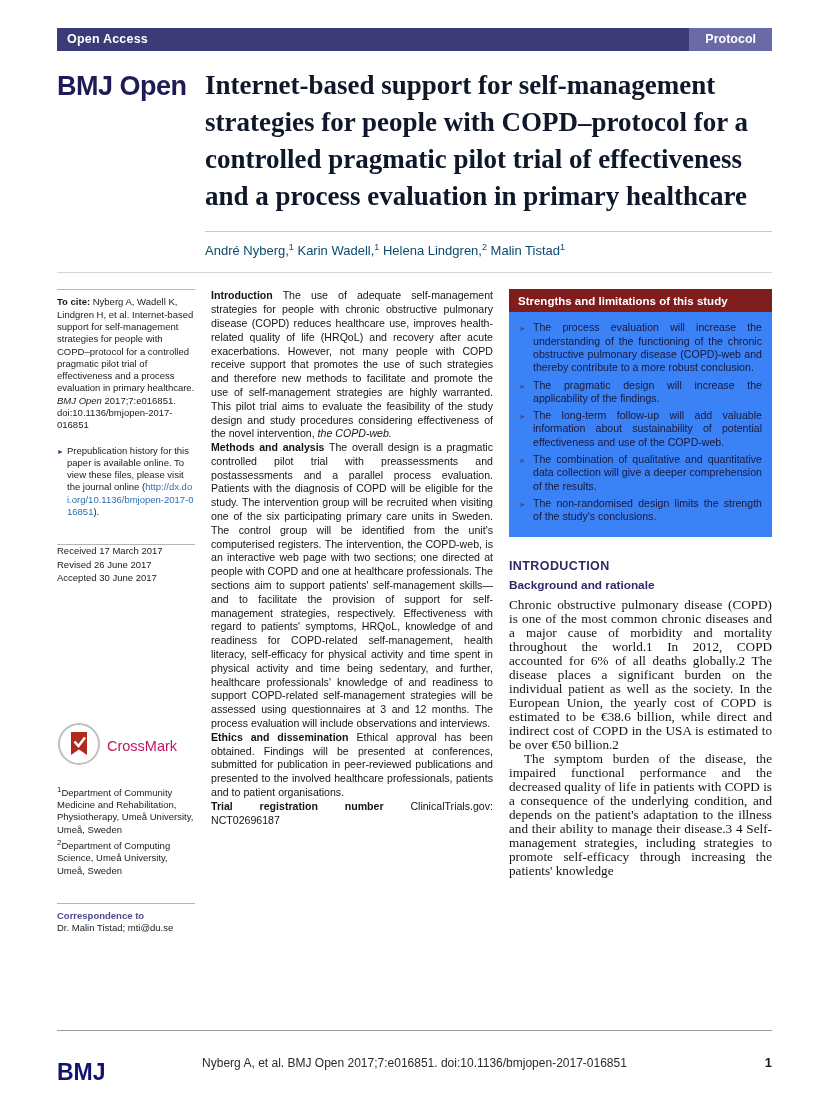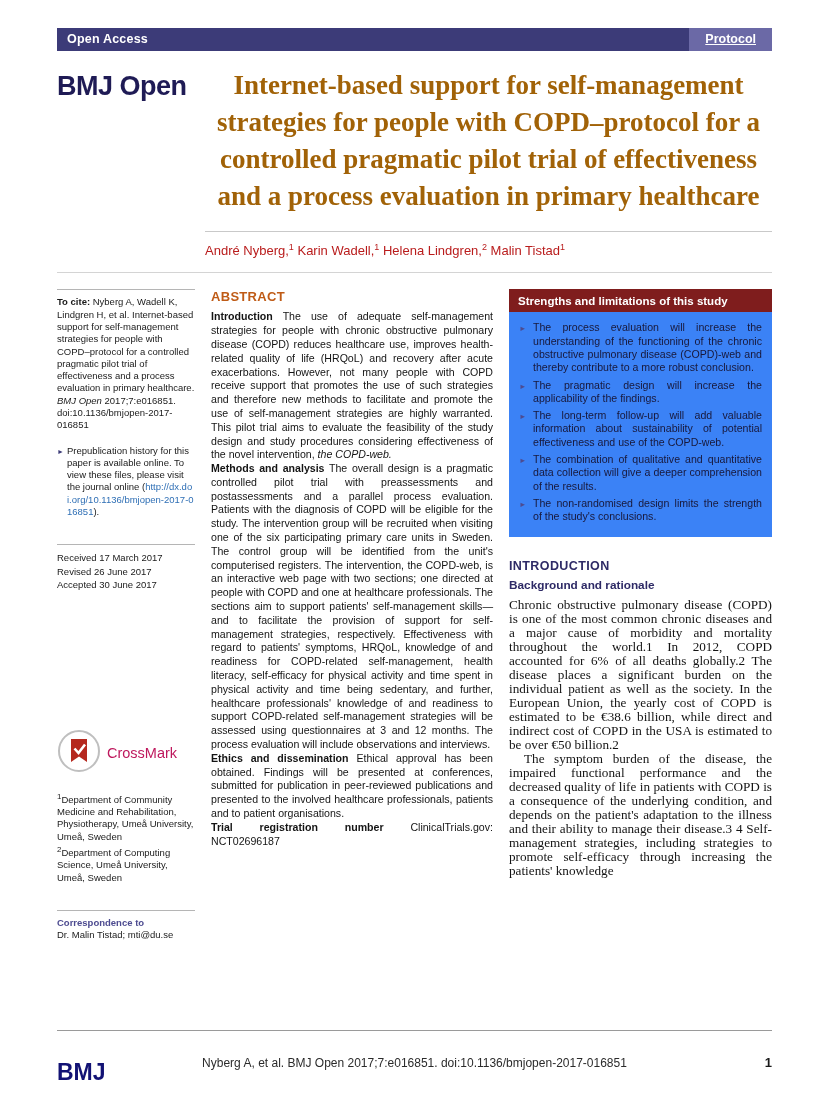--- a/index.html
+++ b/index.html
@@ -20,58 +20,56 @@
     display: flex; justify-content: space-between; align-items: stretch;
     height: 23px; background: #3c3b78; margin-bottom: 16px;
   }
   .open-access {
     color: #fff; font-weight: bold; font-size: 12.5px;
     padding: 4px 0 0 10px; letter-spacing: 0.2px;
   }
   .protocol-badge {
     background: #6b69a6; color: #fff; font-weight: bold; font-size: 12.5px;
     padding: 4px 16px 12px 16px;
-    text-decoration: underline;
   }
 
   
   .header-row { display: flex; }
   .journal-logo {
     width: 148px; flex: 0 0 148px;
     font-size: 27px; font-weight: bold; color: #1f1b55; letter-spacing: -0.5px;
     padding-top: 4px;
   }
   .article-title {
     flex: 1;
     font-family: "Liberation Serif", serif;
     font-weight: bold; font-size: 27px; line-height: 37px;
-    color: #a16207;
-    text-align: center;
+    color: #0f172a;
   }
   .authors-row {
     margin-left: 148px; margin-top: 16px;
     border-top: 1px solid #c9c9c9;
     padding: 10px 0 12px 0;
-    font-size: 13px; color: #b91c1c;
+    font-size: 13px; color: #0c4a6e;
   }
   .authors-row sup { font-size: 9px; }
   .header-divider { border-top: 1px solid #d4d4d4; margin-top: 2px; }
 
   
   .columns { display: flex; gap: 16px; margin-top: 16px; }
   .col-left { flex: 0 0 138px; width: 138px; font-size: 9.5px; line-height: 12.3px; color: #1a1a1a; }
   .col-mid  { flex: 0 0 282px; width: 282px; }
   .col-right{ flex: 1; }
 
   
   .to-cite { border-top: 1px solid #b5b5b5; padding-top: 6px; }
   .prepub { margin-top: 13px; position: relative; padding-left: 10px; }
   .prepub .arrow { position: absolute; left: 0; top: 1px; color: #3c3b78; font-size: 7px; }
   .link-blue { color: #2f6fb5; word-break: break-all; }
-  .dates { border-top: 1px solid #b5b5b5; margin-top: 26px; padding-top: 7px; }
+  .dates { border-top: 1px solid #b5b5b5; margin-top: 26px; }
   .dates p { margin: 0 0 1px 0; }
   .crossmark { display: flex; align-items: center; gap: 6px; margin-top: 138px; }
   .crossmark-label { font-size: 14.5px; color: #be185d; font-family: "Liberation Sans", sans-serif; }
   .affiliations { margin-top: 14px; }
   .affiliations p { margin-bottom: 1px; }
   .correspondence { border-top: 1px solid #b5b5b5; margin-top: 26px; padding-top: 6px; }
   .corr-heading { color: #4d4b90; font-weight: bold; }
 
   
   .abstract-heading {
@@ -181,21 +179,20 @@
           <p><sup>2</sup><span>Department of Computing Science, Umeå University, Umeå, Sweden</span></p>
         </div>
 
         <div class="correspondence">
           <p class="corr-heading">Correspondence to</p>
           <p>Dr. Malin Tistad; mti@du.se</p>
         </div>
       </aside>
 
       <section class="col-mid abstract">
-        <h2 class="abstract-heading">ABSTRACT</h2>
 
         <p>
           <strong>Introduction</strong>
           <span>The use of adequate self-management strategies for people with chronic obstructive pulmonary disease (COPD) reduces healthcare use, improves health-related quality of life (HRQoL) and recovery after acute exacerbations. However, not many people with COPD receive support that promotes the use of such strategies and therefore new methods to facilitate and promote the use of self-management strategies are highly warranted. This pilot trial aims to evaluate the feasibility of the study design and study procedures considering effectiveness of the novel intervention, </span><em>the COPD-web.</em>
         </p>
 
         <p>
           <strong>Methods and analysis</strong>
           <span>The overall design is a pragmatic controlled pilot trial with preassessments and postassessments and a parallel process evaluation. Patients with the diagnosis of COPD will be eligible for the study. The intervention group will be recruited when visiting one of the six participating primary care units in Sweden. The control group will be identified from the unit's computerised registers. The intervention, the COPD-web, is an interactive web page with two sections; one directed at people with COPD and one at healthcare professionals. The sections aim to support patients' self-management skills—and to facilitate the provision of support for self-management strategies, respectively. Effectiveness with regard to patients' symptoms, HRQoL, knowledge of and readiness for COPD-related self-management, health literacy, self-efficacy for physical activity and time spent in physical activity and time being sedentary, and further, healthcare professionals' knowledge of and readiness to support COPD-related self-management strategies will be assessed using questionnaires at 3 and 12 months. The process evaluation will include observations and interviews.</span>
         </p>

